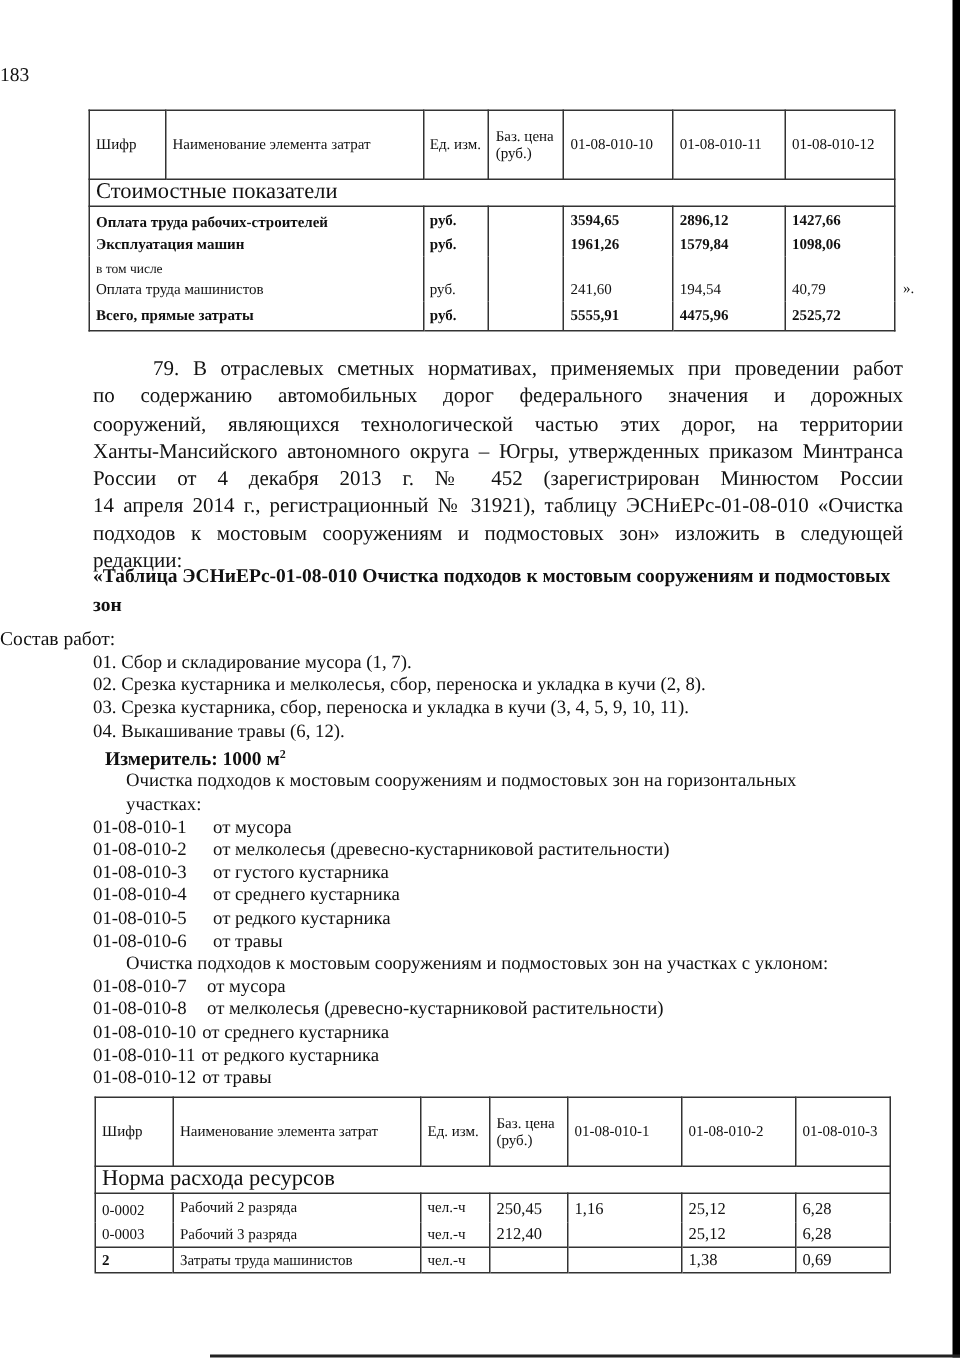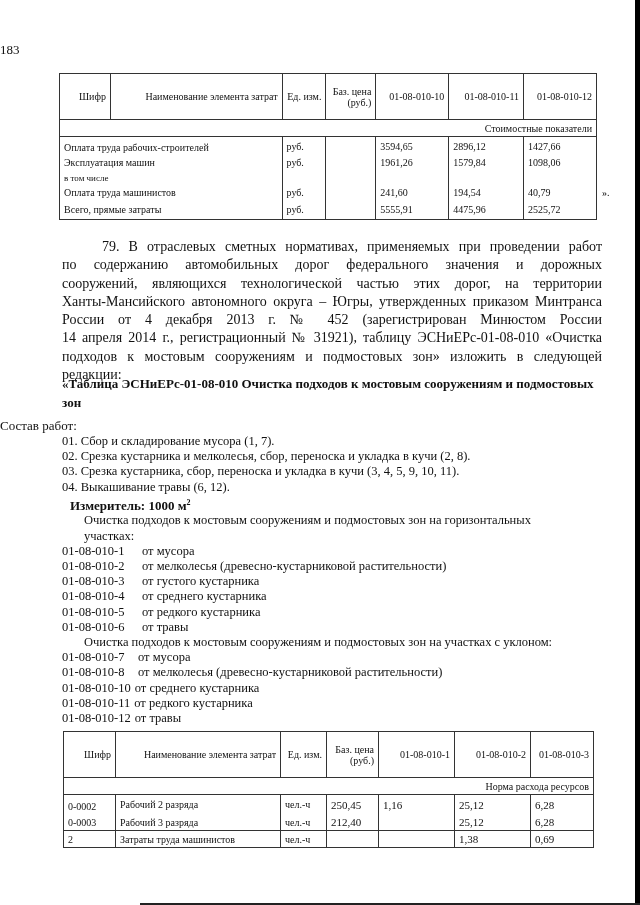--- a/index.html
+++ b/index.html
@@ -7,23 +7,23 @@
     width: 640px; height: 905px; position: relative; overflow: hidden;
     background: #ffffff; color: #111;
     font-family: "Liberation Serif", "DejaVu Serif", serif;
   }
   .edge-right { position: absolute; right: 0; top: 0; width: 5px; height: 905px; background: #000; }
   .edge-bottom { position: absolute; left: 140px; bottom: 0; width: 500px; height: 2px; background: #222; }
   .page-num { position: absolute; top: 42px; left: 0; width: 640px; text-align: left; font-size: 13px; }
 
   table.grid { position: absolute; border-collapse: collapse; font-size: 10px; }
   table.grid td { padding: 0 4px; vertical-align: middle; }
-  .hdr td { border: 1px solid #333; text-align: right; line-height: 11px; }
-  .sub td { border-left: 1px solid #333; border-right: 1px solid #333; border-bottom: 1px solid #333; text-align: right; height: 16px; font-size: 10px; }
-  .b { font-weight: normal; }
+  .hdr td { border: 1px solid #333; text-align: left; line-height: 11px; }
+  .sub td { border-left: 1px solid #333; border-right: 1px solid #333; border-bottom: 1px solid #333; height: 16px; font-size: 15px; }
+  .b { font-weight: bold; }
   .c { text-align: left; }
   .vl { border-left: 1px solid #333; }
   .vr { border-right: 1px solid #333; }
 
   #t1 { left: 59px; top: 73px; width: 538px; }
   #t1 .row td { height: 15px; }
   #t1 .bot td { border-bottom: 1px solid #333; }
   .closequote { position: absolute; left: 602px; top: 187px; font-size: 10px; }
 
   .para { position: absolute; left: 62px; width: 540px; font-size: 14px; line-height: 18.3px; text-align: justify; }

